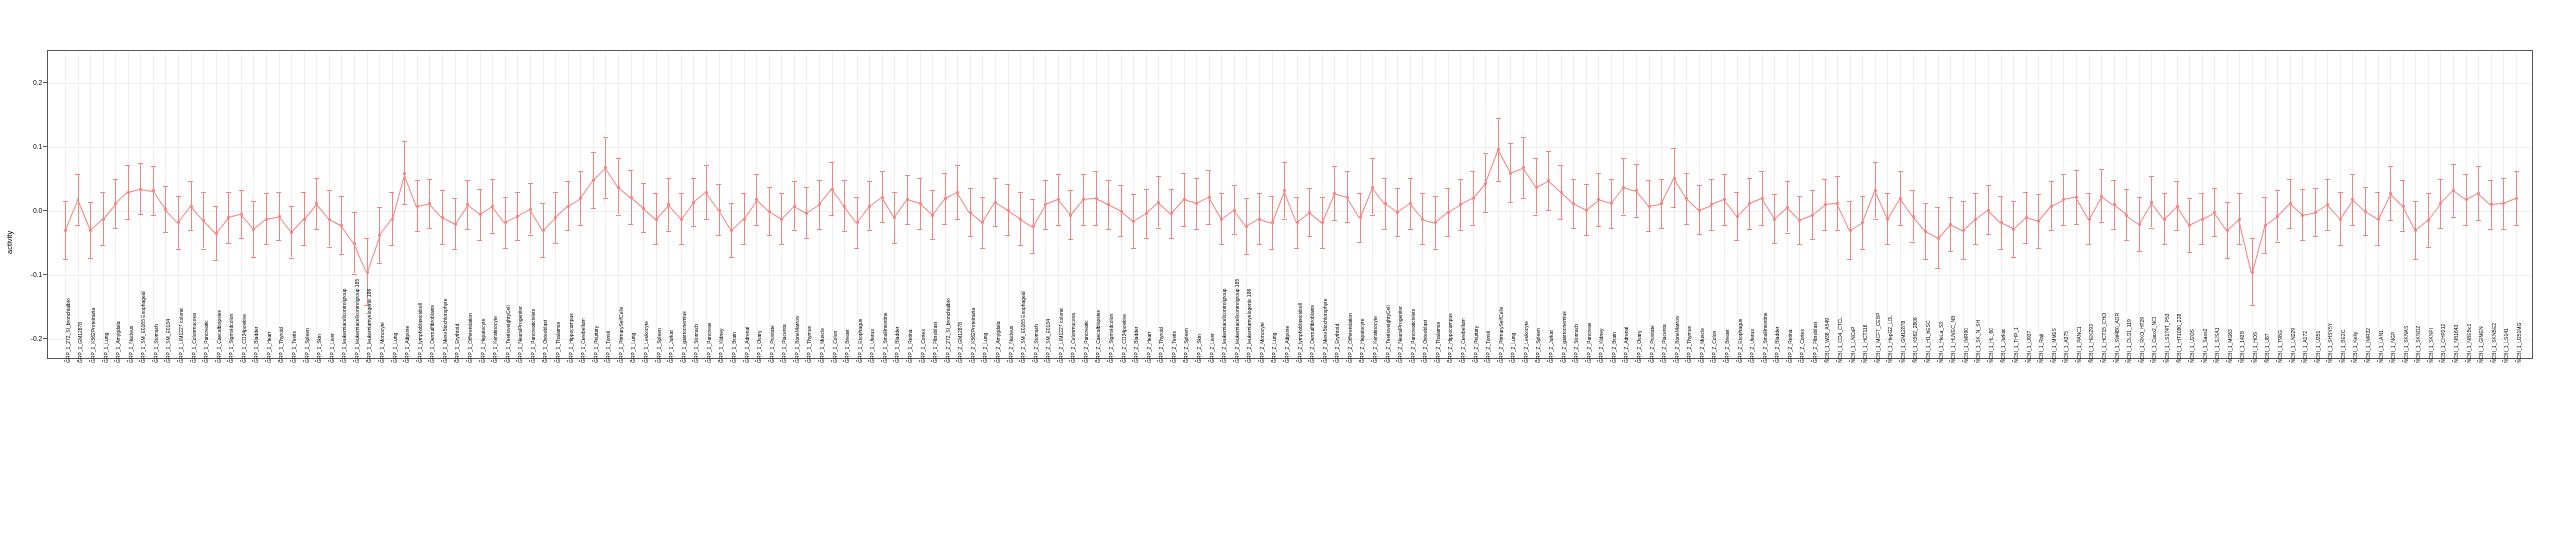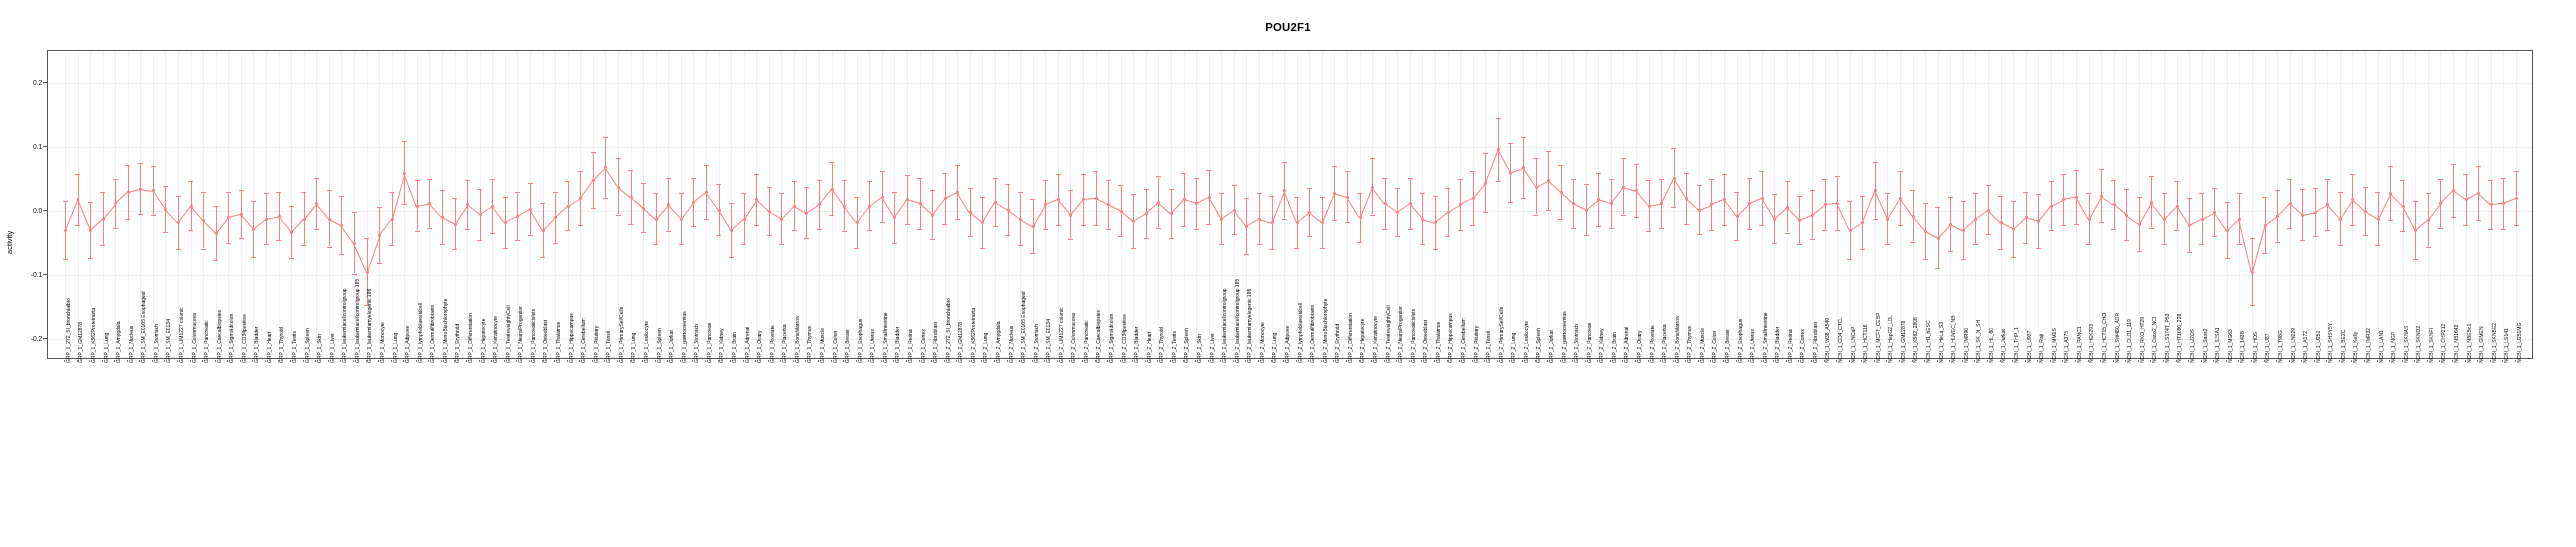--- a/index.html
+++ b/index.html
@@ -146,21 +146,20 @@
     width: 0.8px;
     height: 2.3px;
     background: #777;
   }
 </style>
 </head>
 <body>
 
 <div id="root">
 
-  <div id="title">POU2F1</div>
 
   <div id="yaxis">
     <div id="ylabel">activity</div>
   <div class="ytick" style="top: 288px;">-0.2</div>
       <div class="ytickmark" style="top: 288px;"></div>
       <div class="ytick" style="top: 224px;">-0.1</div>
       <div class="ytickmark" style="top: 224px;"></div>
       <div class="ytick" style="top: 160px;">0.0</div>
       <div class="ytickmark" style="top: 160px;"></div>
       <div class="ytick" style="top: 96px;">0.1</div>

